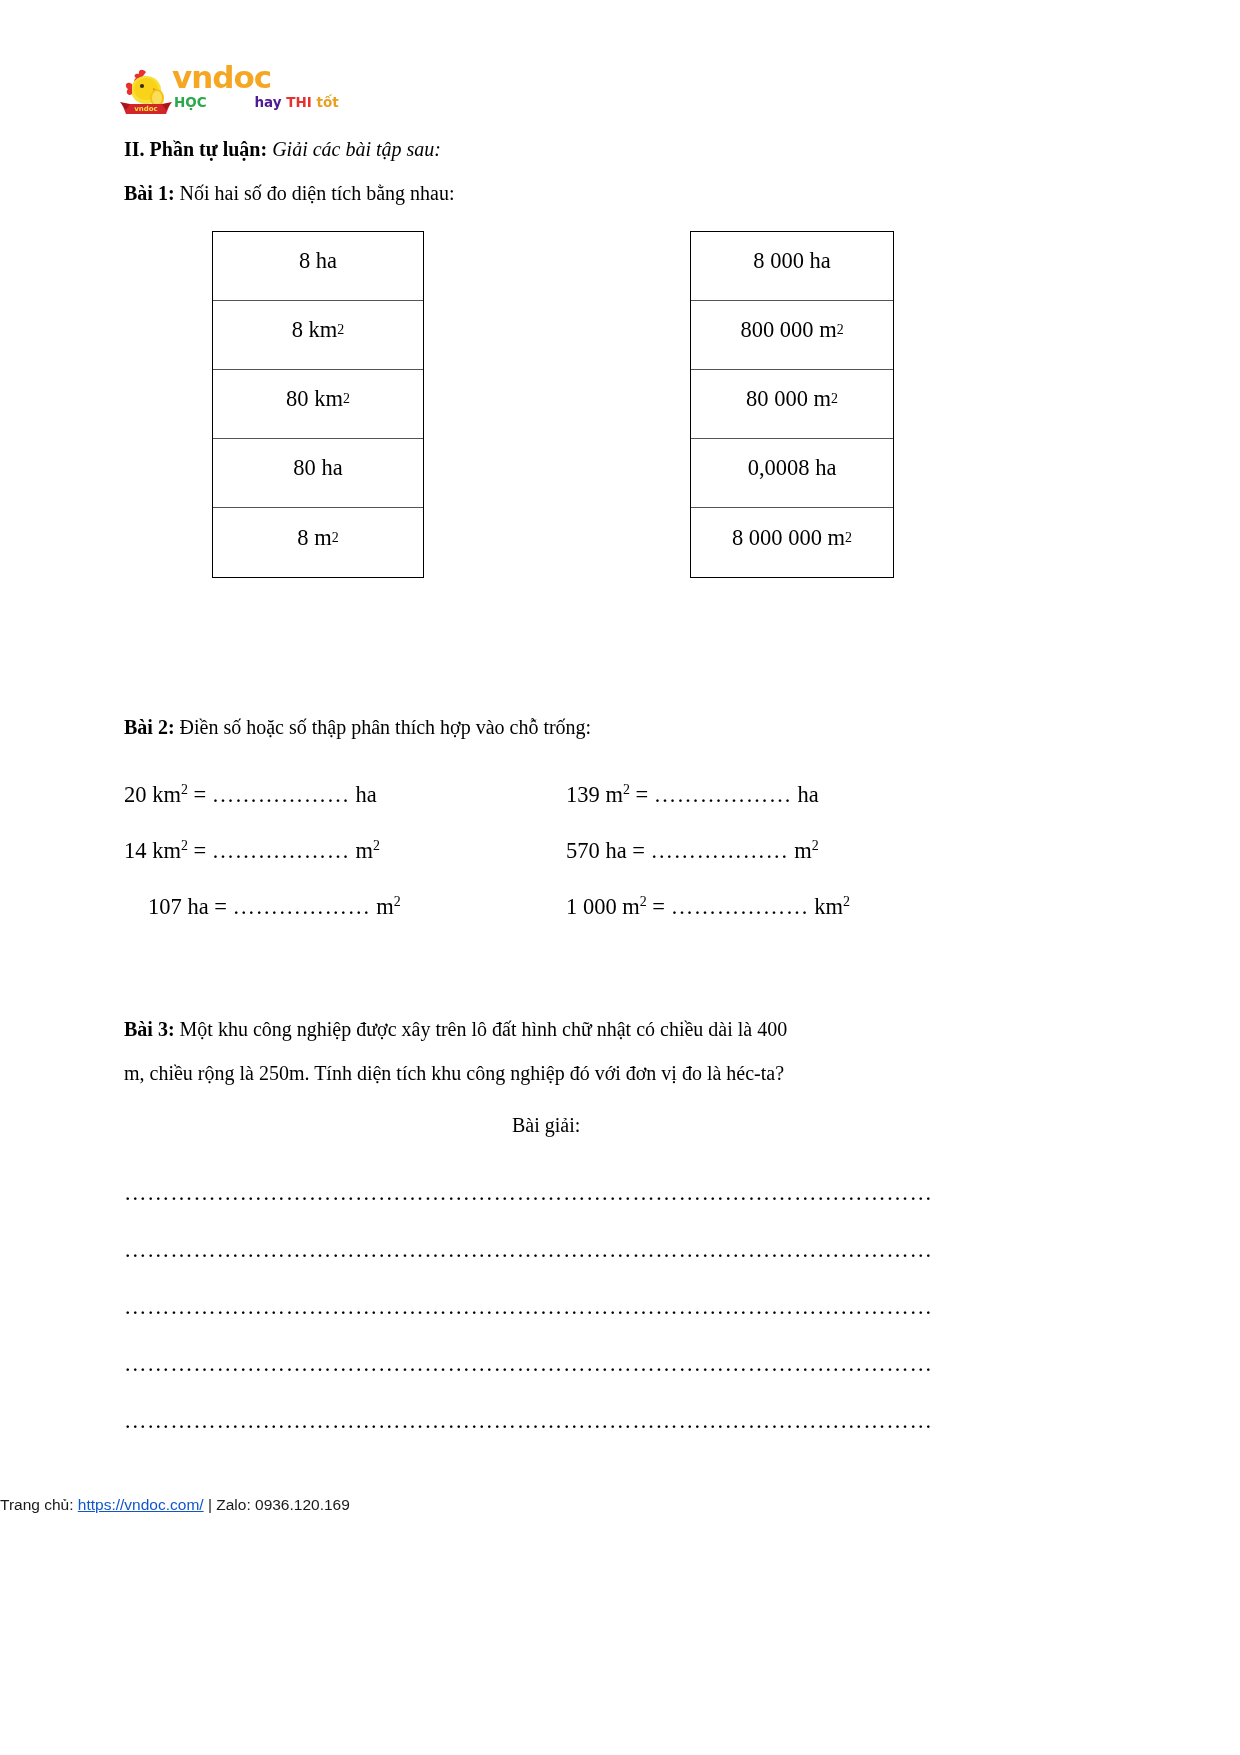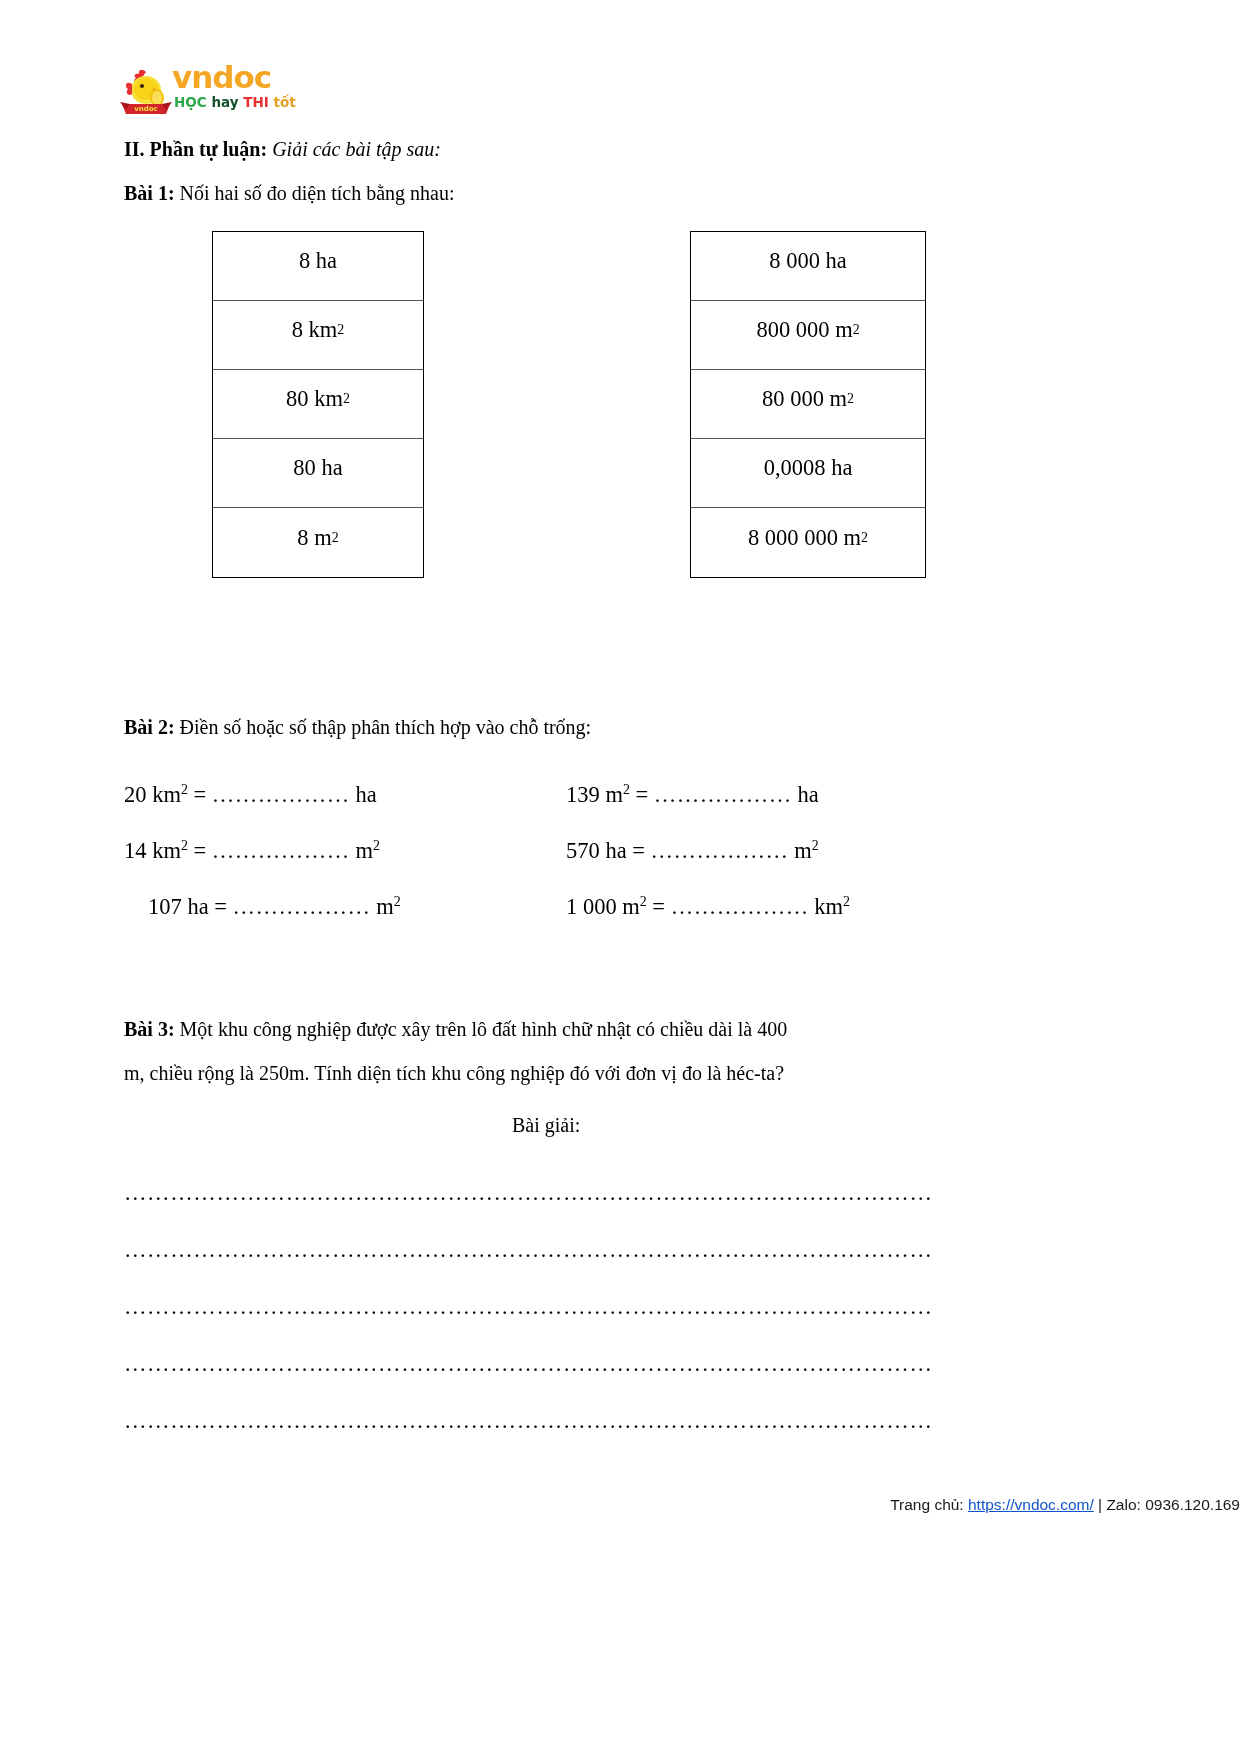--- a/index.html
+++ b/index.html
@@ -51,21 +51,21 @@
     position: absolute;
     left: 54px;
     top: 36px;
     font-family: "DejaVu Sans", sans-serif;
     font-weight: bold;
     font-size: 13.5px;
     line-height: 16px;
     white-space: nowrap;
   }
   .tag-hoc { color: #2aa84a; }
-  .tag-hay { color: #14532d; }
+  .tag-hay { color: #4c1d95; margin-left: 43px; }
   .tag-thi { color: #e8312f; }
   .tag-tot { color: #e8a020; }
 
   
   .line {
     position: absolute;
     font-size: 20px;
     line-height: 30px;
     white-space: nowrap;
   }
@@ -86,21 +86,21 @@
     height: 69px;
     display: flex;
     align-items: center;
     justify-content: center;
     font-size: 22.5px;
     padding-bottom: 10px;
   }
   .match-table .cell:last-child { border-bottom: none; }
 
   #table-left  { left: 212px; top: 231px; width: 212px; }
-  #table-right { left: 690px; top: 231px; width: 236px; }
+  #table-right { left: 690px; top: 231px; width: 204px; }
 
   
   .eq {
     position: absolute;
     font-size: 22.5px;
     white-space: nowrap;
   }
   .dots { letter-spacing: 0.5px; }
 
   
@@ -114,21 +114,21 @@
     white-space: nowrap;
     color: #000;
   }
 
   
   .footer {
     position: absolute;
     left: 0;
     top: 1496px;
     width: 1240px;
-    text-align: right;
+    text-align: left;
     font-family: "Liberation Sans", sans-serif;
     font-size: 15.5px;
     color: #1a1a1a;
   }
   .footer a {
     color: #1155cc;
     text-decoration: underline;
   }
 </style>
 </head>

